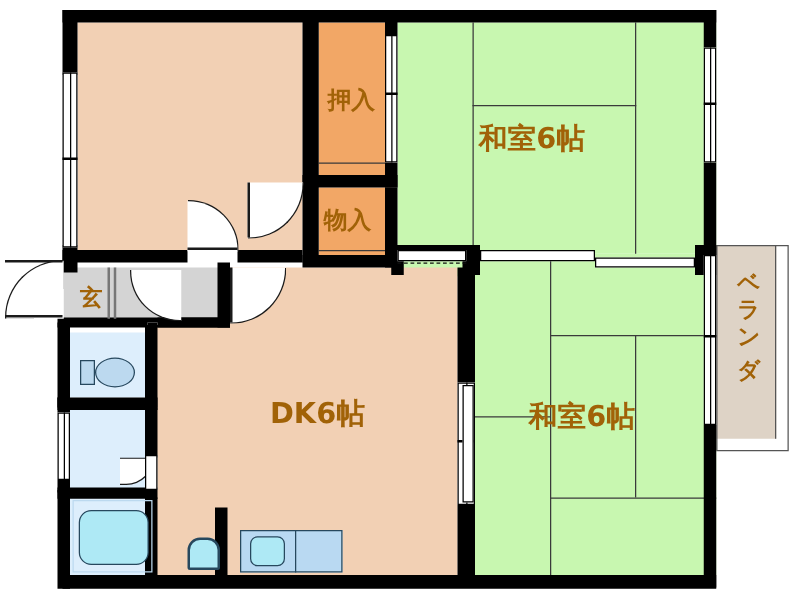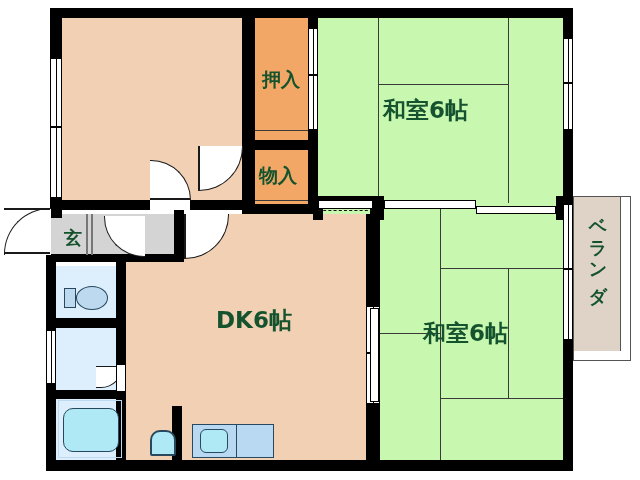--- a/index.html
+++ b/index.html
@@ -1,21 +1,21 @@
 <!DOCTYPE html>
 <html><head>
 <meta charset="utf-8">
 <style>
   html,body{margin:0;padding:0;background:#ffffff;}
   body{width:640px;height:480px;font-family:"DejaVu Sans","Liberation Sans",sans-serif;}
   #plan{position:relative;width:640px;height:480px;background:#ffffff;overflow:hidden;}
   .rect{position:absolute;box-sizing:border-box;}
   .wall{position:absolute;background:#000000;}
   .thin{position:absolute;background:#3a3a3a;}
-  .lbl{position:absolute;color:#14532d;font-weight:700;white-space:nowrap;letter-spacing:0px;}
+  .lbl{position:absolute;color:#a16207;font-weight:700;white-space:nowrap;letter-spacing:0px;}
   .lbl-h{font-size:23px;}
   .lbl-s{font-size:19px;}
   .lbl-v{font-size:19px;writing-mode:vertical-rl;text-orientation:upright;letter-spacing:2px;}
   .win{position:absolute;background:#ffffff;border:1px solid #000;box-sizing:border-box;}
   .winline{position:absolute;background:#000;}
   .fixture{position:absolute;box-sizing:border-box;}
 </style>
 </head>
 <body>
 
@@ -174,19 +174,19 @@
 
 
   <div class="lbl lbl-s" style="left:262px;top:67px;">押入</div>
 
   <div class="lbl lbl-s" style="left:259px;top:163px;">物入</div>
 
   <div class="lbl lbl-h" style="left:383px;top:95px;">和室6帖</div>
 
   <div class="lbl lbl-h" style="left:423px;top:318px;">和室6帖</div>
 
-  <div class="lbl lbl-h" style="left:216px;top:305px;">DK6帖</div>
+  <div class="lbl lbl-h" style="left:216px;top:315px;">DK6帖</div>
 
   <div class="lbl lbl-s" style="left:64px;top:226px;font-size:18px;">玄</div>
 
   <div class="lbl lbl-v" style="left:586px;top:205px;font-size:18px;">ベランダ</div>
 
 </div>
 
 </body></html>

